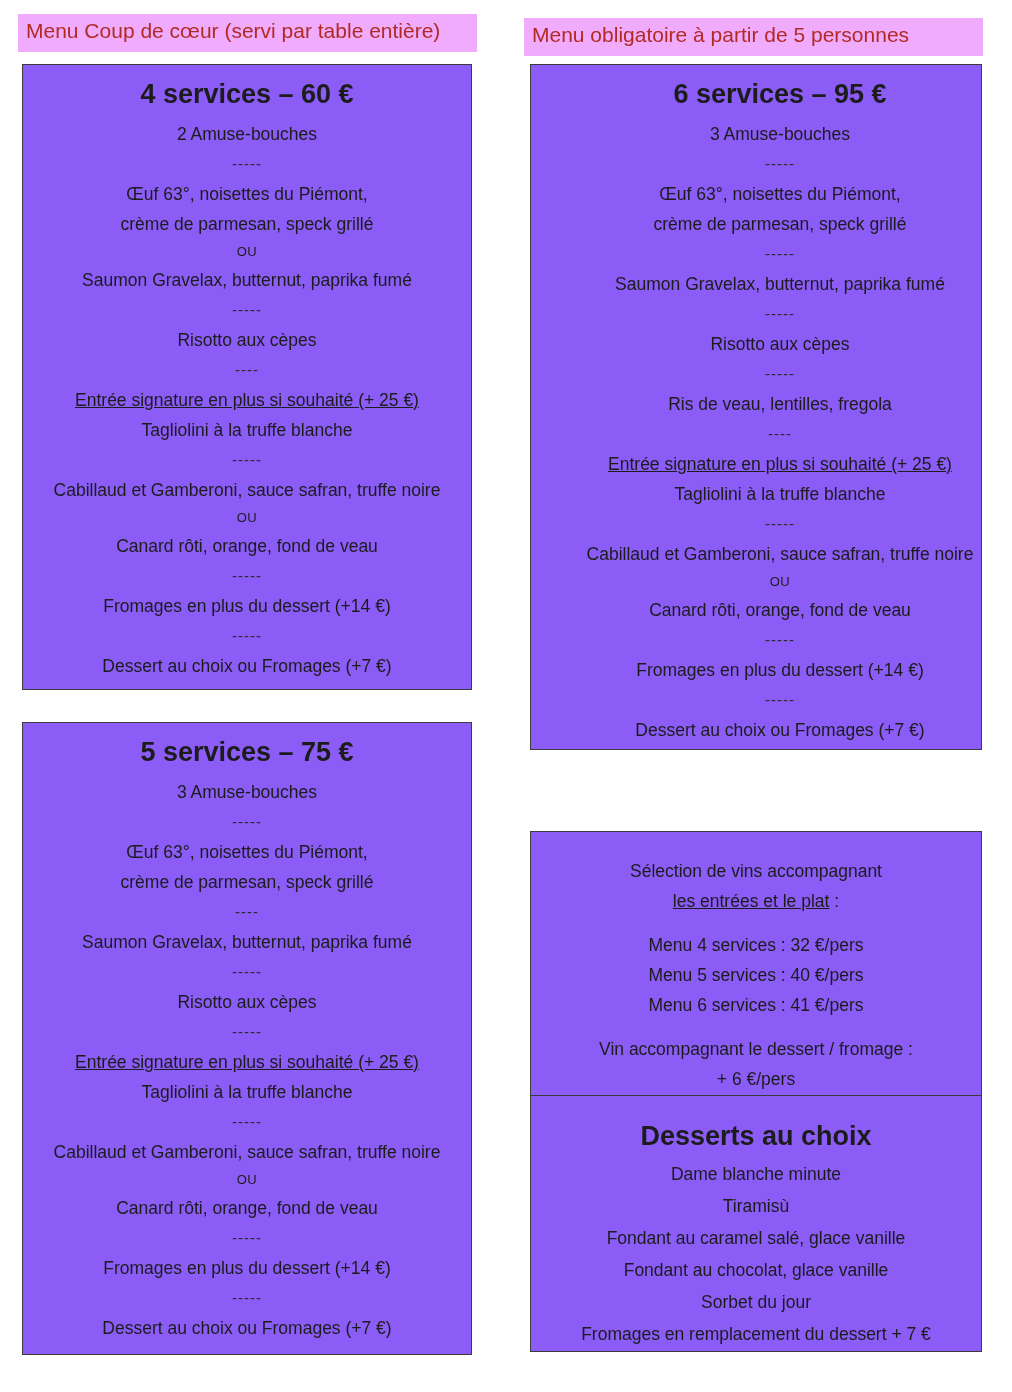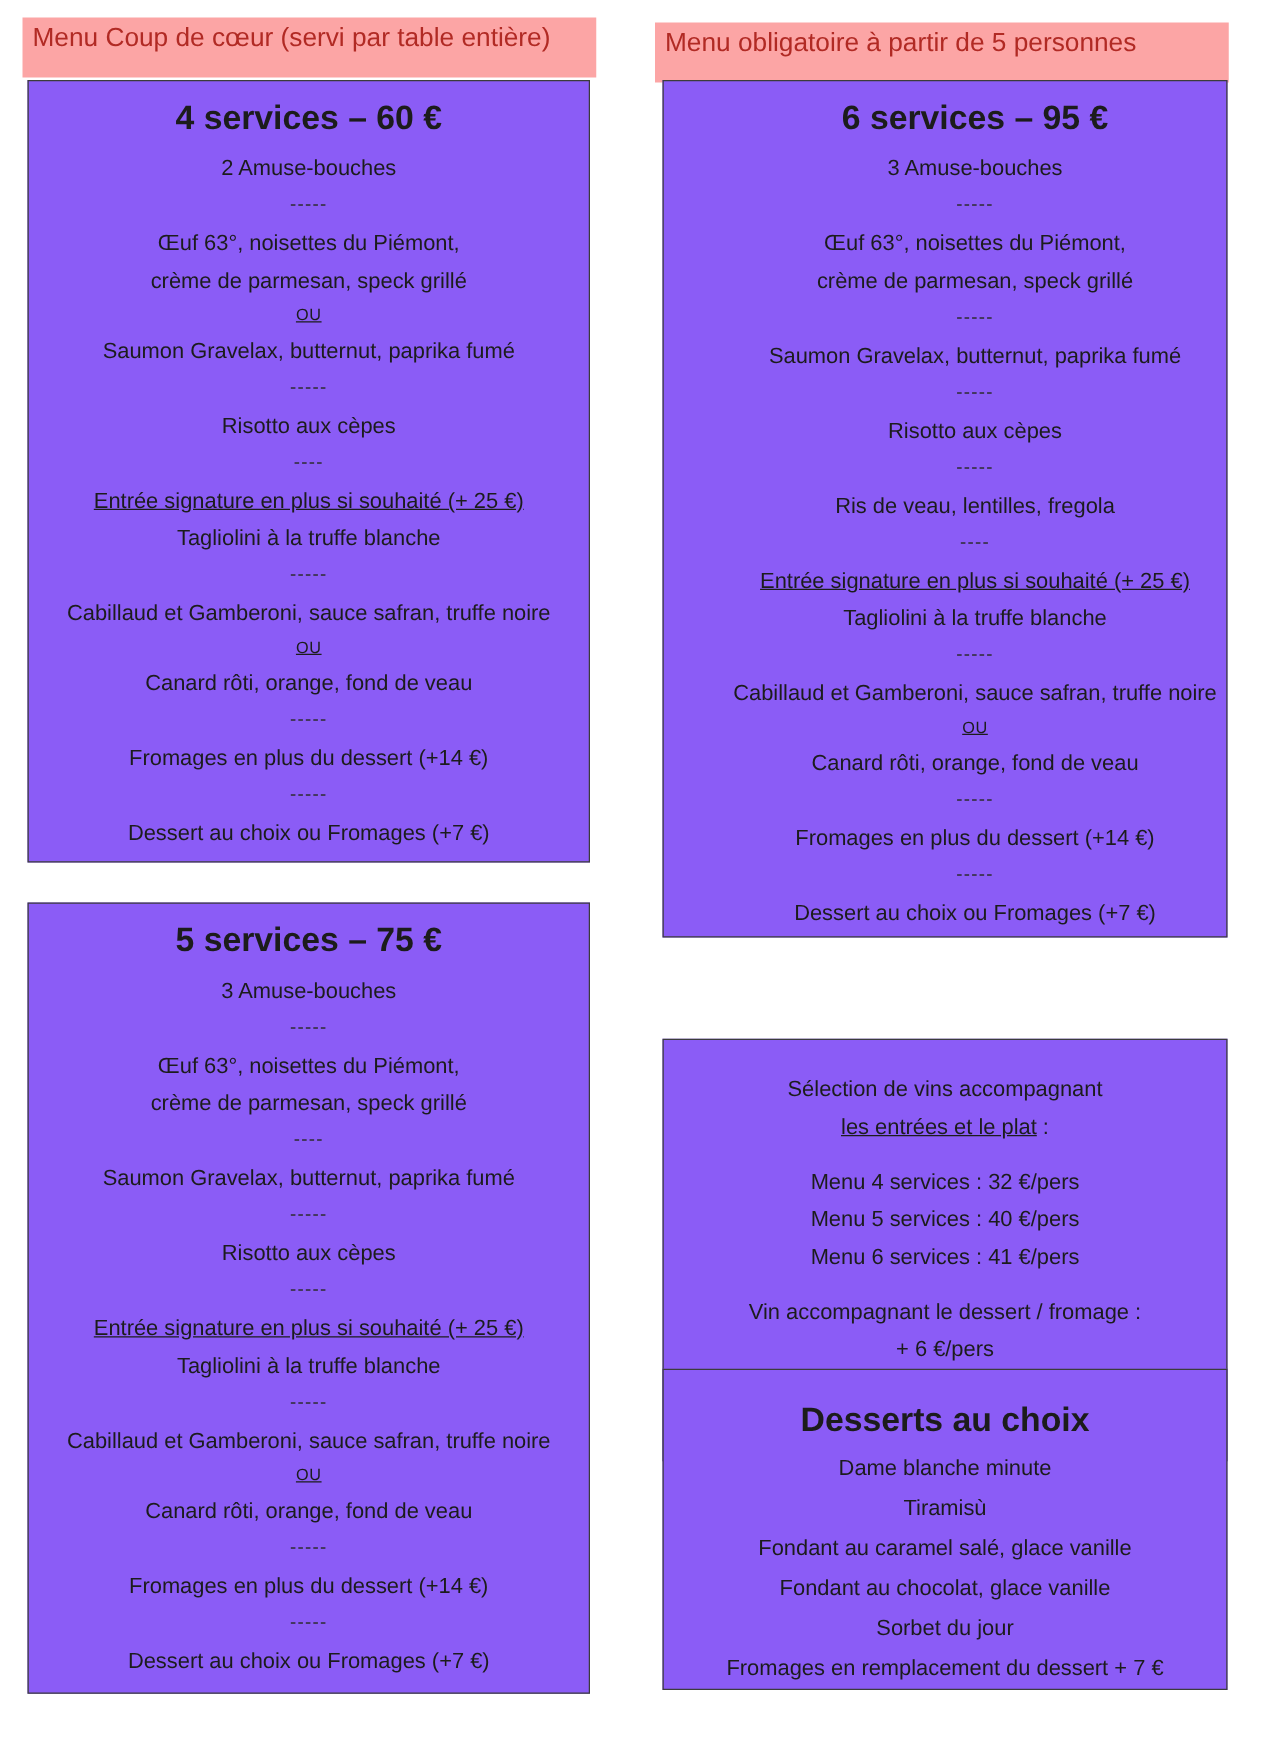--- a/index.html
+++ b/index.html
@@ -4,40 +4,40 @@
 <style>
   * { margin:0; padding:0; box-sizing:border-box; }
   body { background:#ffffff; }
   .page {
     position:relative; width:1012px; height:1392px; margin:0 auto;
     background:#ffffff; color:#1c1c1c;
     font-family:"Liberation Sans","DejaVu Sans",sans-serif;
     overflow:hidden;
   }
   .col-header {
-    position:absolute; height:48px; background:#fca5a5; color:#b12a24;
+    position:absolute; height:38px; background:#f0abfc; color:#b12a24;
     font-size:21px; line-height:34px; padding-left:8px; white-space:nowrap;
     overflow:hidden;
   }
   .hdr-left  { left:18px;  top:14px; width:459px; }
   .hdr-right { left:524px; top:18px; width:459px; }
 
   .menu-box {
     position:absolute; background:#8b5cf6; border:1.5px solid #3c3c3c;
     text-align:center; padding-top:10px; overflow:hidden;
   }
   .box-m4 { left:22px;  top:64px;   width:450px; height:626px; }
   .box-m5 { left:22px;  top:722px;  width:450px; height:633px; }
   .box-m6 { left:530px; top:64px;   width:452px; height:686px;padding-left:48px; }
   .box-wine     { left:530px; top:831px;  width:452px; height:338px; padding-top:24px; }
   .box-desserts { left:530px; top:1095px; width:452px; height:257px; padding-top:8px; }
 
   .line       { font-size:17.5px; line-height:30px; }
   .line.title { font-size:27px; font-weight:bold; line-height:38px; margin-bottom:6px; }
-  .line.ou    { font-size:13px; line-height:26px; letter-spacing:0.5px;text-decoration:underline; }
+  .line.ou    { font-size:13px; line-height:26px; letter-spacing:0.5px; }
   .line.dash  { font-size:15px; line-height:30px; letter-spacing:1px; color:#2b2b2b; }
   .line.u     { text-decoration:underline; }
   .line.gap   { height:14px; }
   .ul         { text-decoration:underline; }
   .box-desserts .line { line-height:32px; }
   .box-desserts .line.title { line-height:40px; margin-bottom:2px;margin-top:12px; }
 </style>
 </head>
 <body>
 

